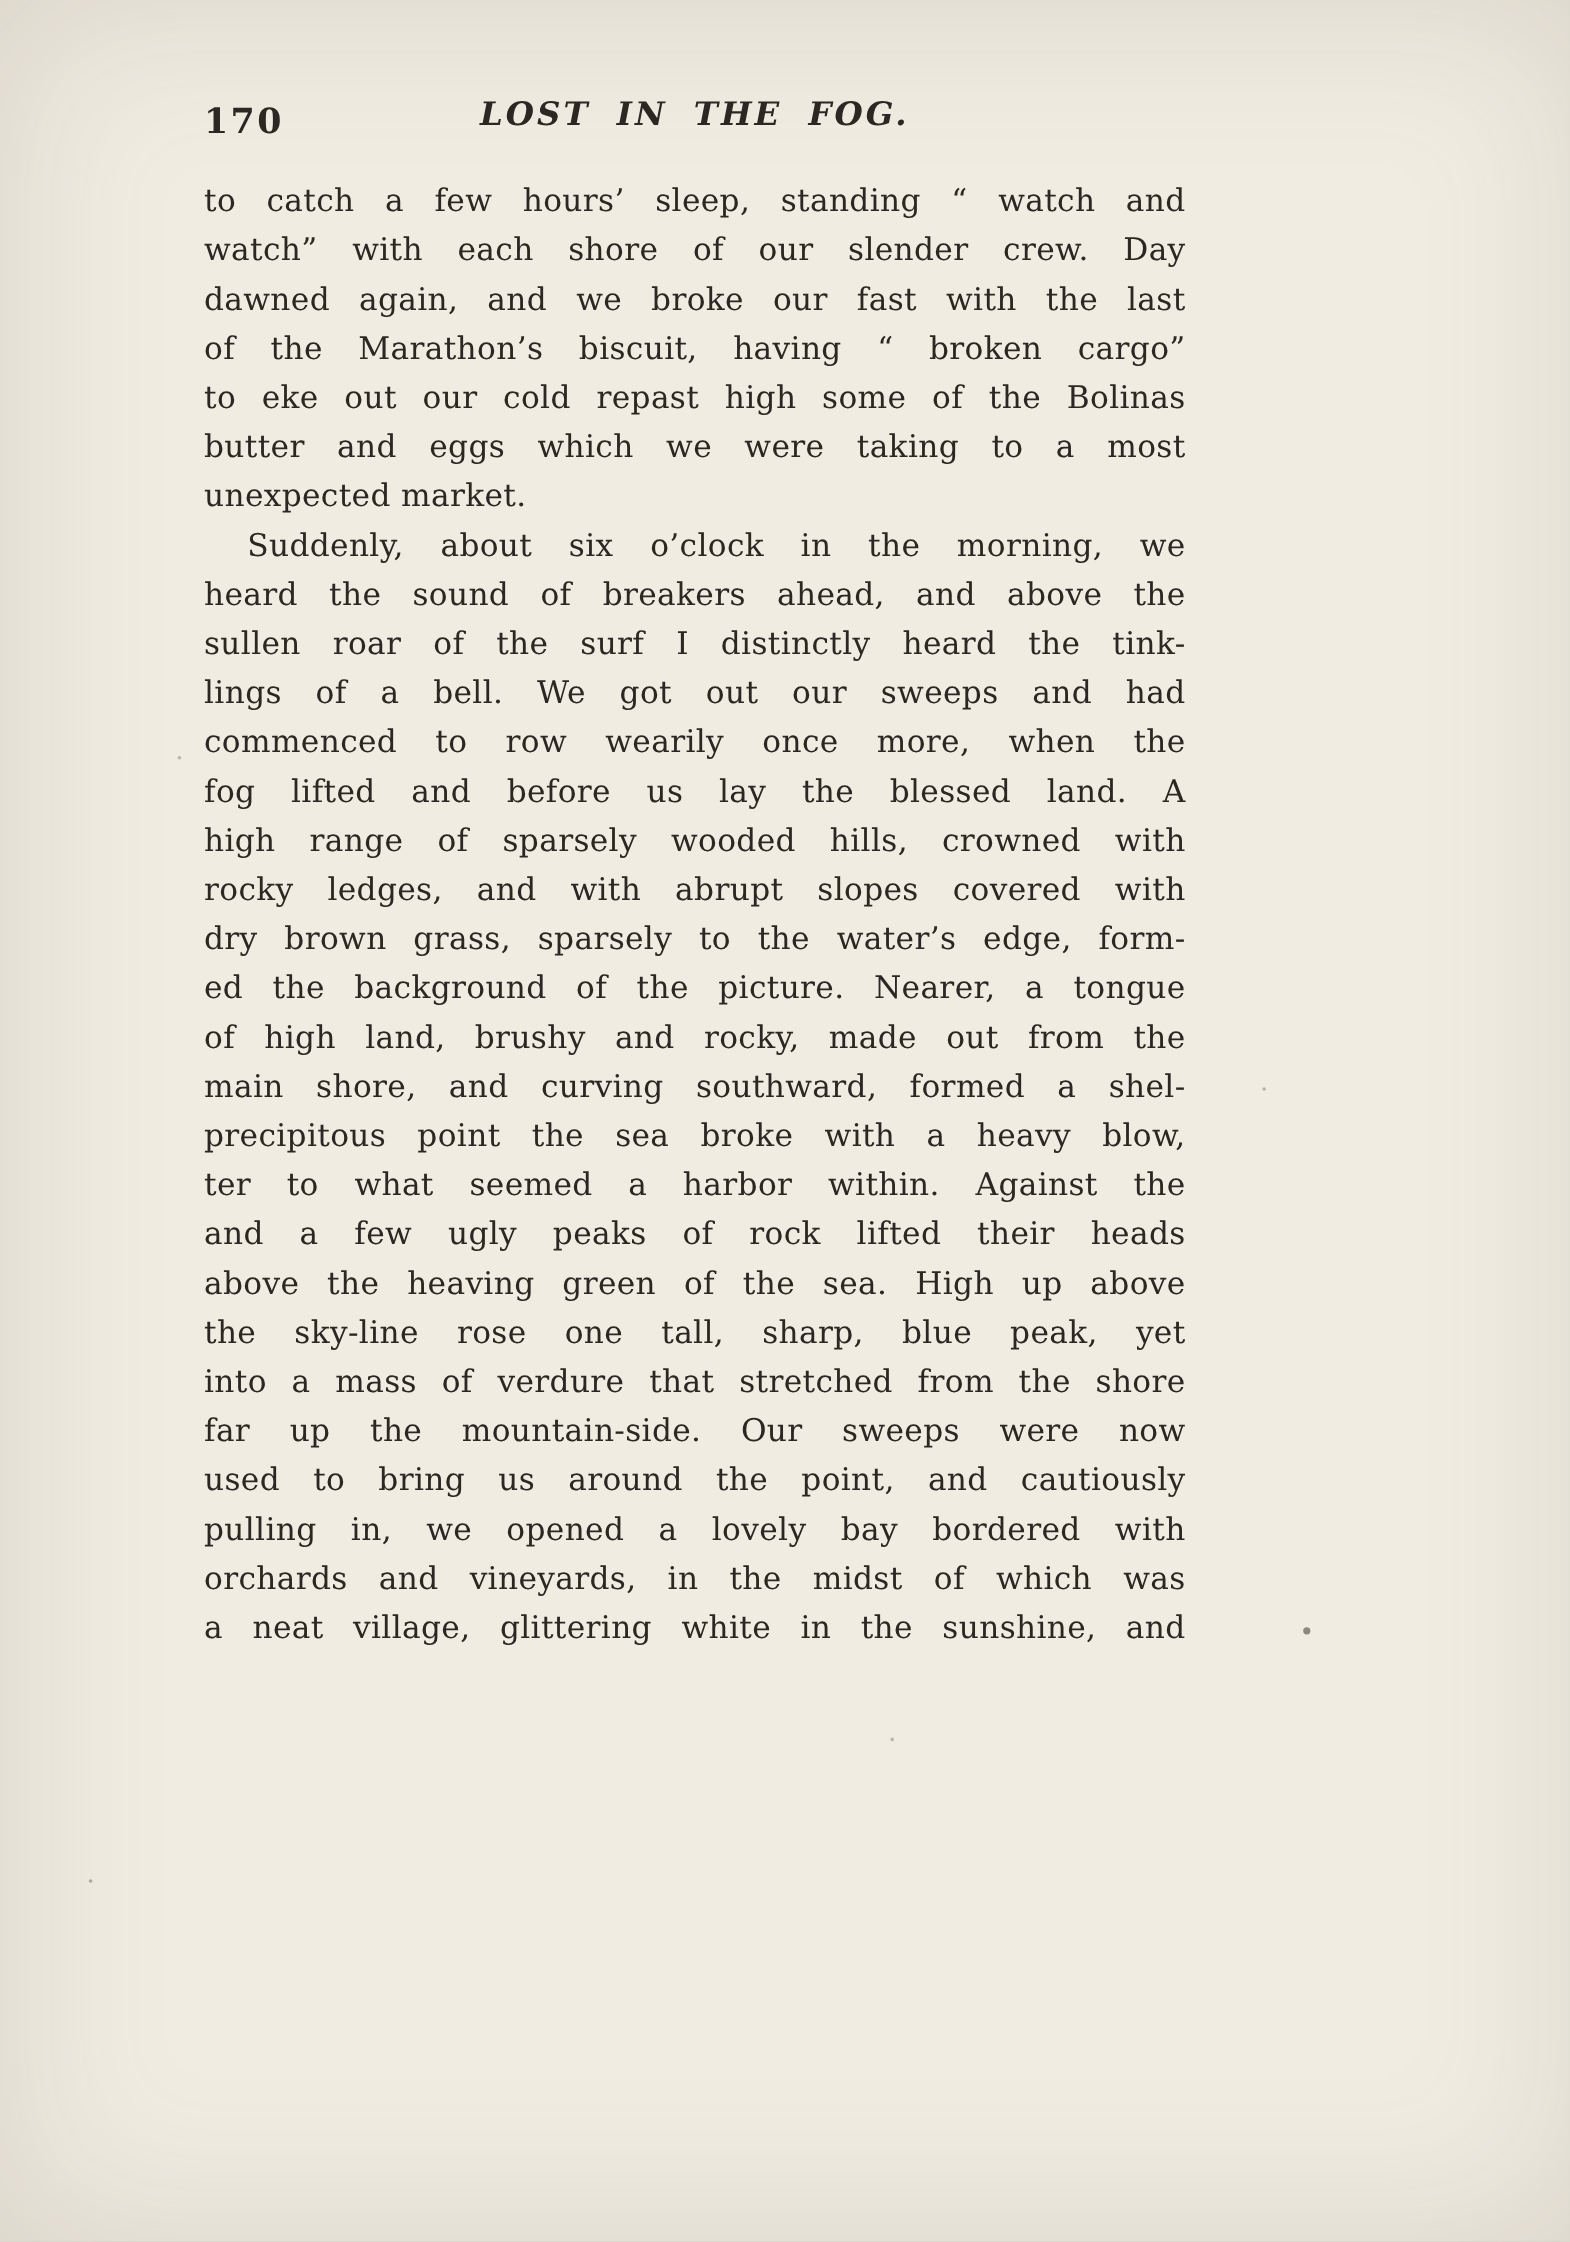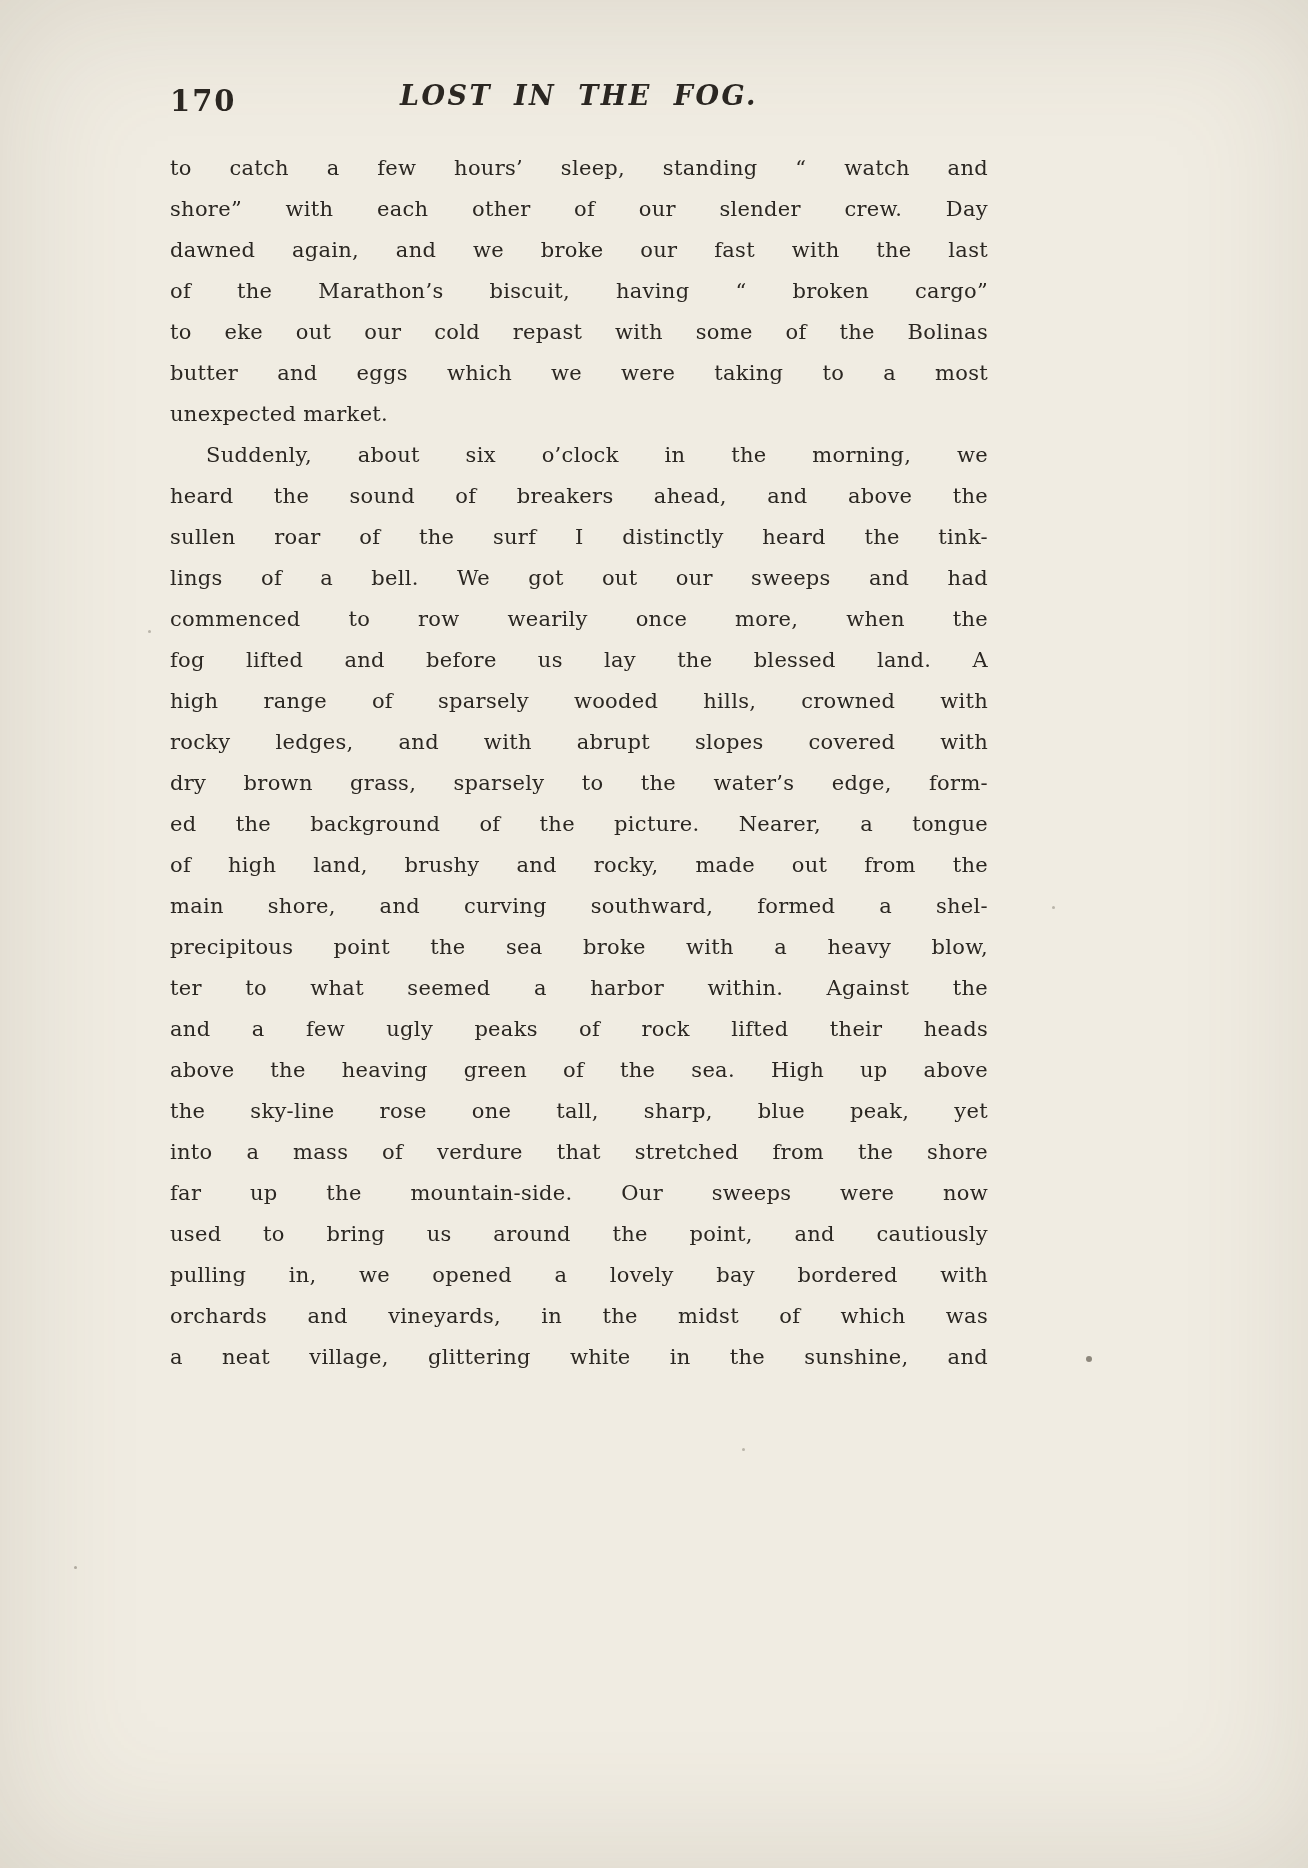--- a/index.html
+++ b/index.html
@@ -44,21 +44,21 @@
     right: 0;
     top: 0;
     text-align: center;
     font-size: 27px;
     font-style: italic;
     font-weight: 700;
     letter-spacing: 2.5px;
     word-spacing: 10px;
   }
   .page-body {
-    font-size: 21px;
+    font-size: 26px;
     line-height: 41px;
     letter-spacing: 0.3px;
   }
   .line {
     text-align: justify;
     text-align-last: justify;
     min-height: 41px;
   }
   .line.last-left {
     text-align-last: left;
@@ -81,24 +81,24 @@
 <body>
 
 <div class="scan-page">
   <div class="content">
     <div class="page-header">
       <span class="page-number">170</span>
       <span class="running-title">LOST IN THE FOG.</span>
     </div>
     <div class="page-body" id="text-body">
         <div class="line">to catch a few hours’ sleep, standing “ watch and</div>
-        <div class="line">shore” with each other of our slender crew. Day</div>
+        <div class="line">watch” with each shore of our slender crew. Day</div>
         <div class="line">dawned again, and we broke our fast with the last</div>
         <div class="line">of the Marathon’s biscuit, having “ broken cargo”</div>
-        <div class="line">to eke out our cold repast with some of the Bolinas</div>
+        <div class="line">to eke out our cold repast high some of the Bolinas</div>
         <div class="line">butter and eggs which we were taking to a most</div>
         <div class="line last-left">unexpected market.</div>
         <div class="line indent">Suddenly, about six o’clock in the morning, we</div>
         <div class="line">heard the sound of breakers ahead, and above the</div>
         <div class="line">sullen roar of the surf I distinctly heard the tink-</div>
         <div class="line">lings of a bell. We got out our sweeps and had</div>
         <div class="line">commenced to row wearily once more, when the</div>
         <div class="line">fog lifted and before us lay the blessed land. A</div>
         <div class="line">high range of sparsely wooded hills, crowned with</div>
         <div class="line">rocky ledges, and with abrupt slopes covered with</div>

